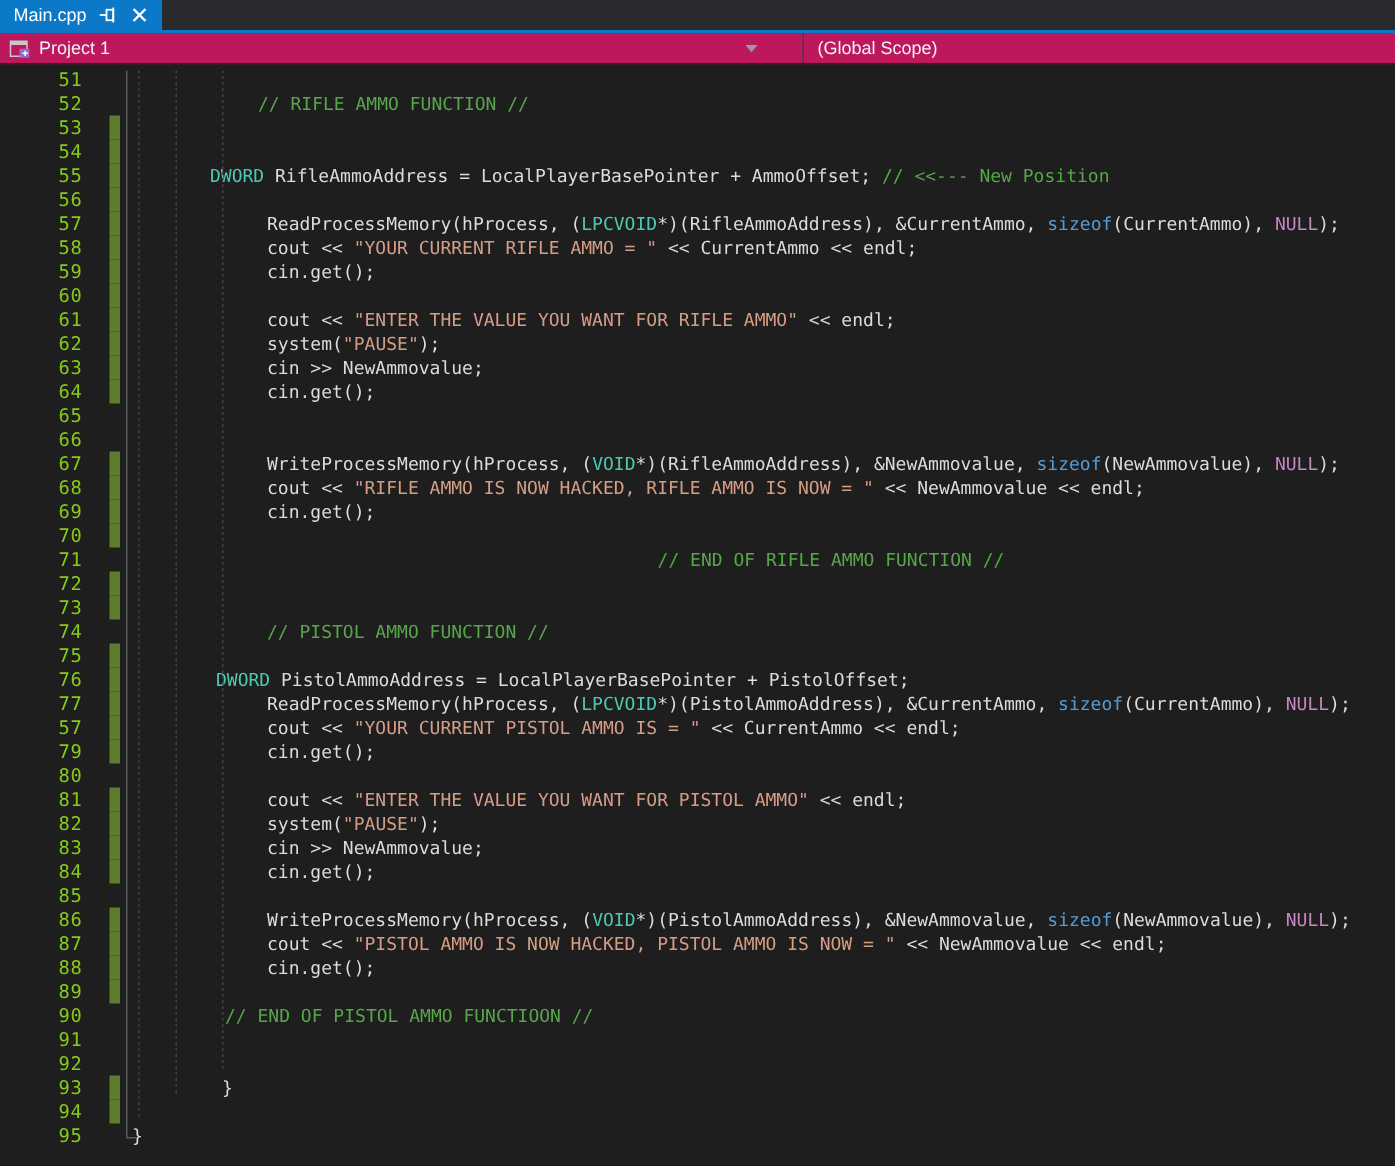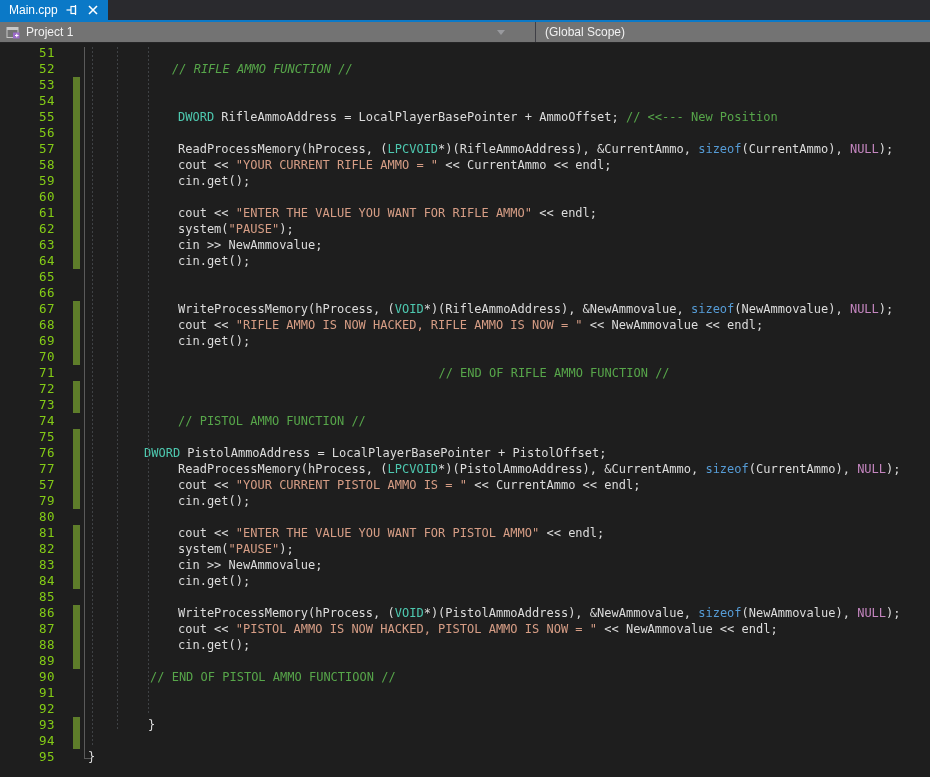--- a/index.html
+++ b/index.html
@@ -10,21 +10,21 @@
   
   .tab-strip { height:20px; background:#2a2a2e; display:flex; align-items:stretch; }
   .tab { display:flex; align-items:center; gap:7px; padding:0 8px 0 9px;
          background:#0b79c7; color:#ffffff; font-size:12px; cursor:default; }
   .tab-label { white-space:nowrap; }
   .tab-icon { display:flex; align-items:center; justify-content:center; width:14px; height:14px; }
   .tab-icon svg { display:block; }
   .accent-underline { height:2px; background:#0b79c7; width:930px; }
 
   
-  .nav-bar { height:21px; background:#737373; border-bottom:1px solid #252526;
+  .nav-bar { height:21px; background:#be185d; border-bottom:1px solid #252526;
              display:flex; align-items:stretch; color:#f1f1f1; font-size:12px;text-align:right; }
   .combo-project { width:536px; display:flex; align-items:center; padding:0 8px 0 6px;
                    border-right:1px solid #3f3f46; }
   .proj-icon { width:14px; height:13px; margin-right:6px; flex:0 0 auto; }
   .combo-label { white-space:nowrap; }
   .combo-spacer { flex:1; }
   .dd-arrow { width:0; height:0; border-left:4px solid transparent; border-right:4px solid transparent;
               border-top:5px solid #999a9e; margin-right:22px; }
   .combo-scope { display:flex; align-items:center; padding-left:9px; }
 
@@ -96,24 +96,24 @@
     </div>
   </div>
 
   <div class="editor">
     <div class="scope-guide"></div>
     <div class="guide guide-d1"></div>
     <div class="guide guide-d2"></div>
     <div class="guide guide-d3"></div>
     <div>
         <div class="row"><div class="lnum">51</div><div class="barcol"></div><div class="codeline" style="padding-left: 4px;"></div></div>
-        <div class="row"><div class="lnum">52</div><div class="barcol"></div><div class="codeline" style="padding-left: 88px; font-style: italic;"><span class="tok-com">// RIFLE AMMO FUNCTION //</span></div></div>
+        <div class="row"><div class="lnum">52</div><div class="barcol"></div><div class="codeline" style="padding-left: 88px;"><span class="tok-com">// RIFLE AMMO FUNCTION //</span></div></div>
         <div class="row"><div class="lnum">53</div><div class="barcol"><div class="chgbar"></div></div><div class="codeline" style="padding-left: 4px;"></div></div>
         <div class="row"><div class="lnum">54</div><div class="barcol"><div class="chgbar"></div></div><div class="codeline" style="padding-left: 4px;"></div></div>
-        <div class="row"><div class="lnum">55</div><div class="barcol"><div class="chgbar"></div></div><div class="codeline" style="padding-left: 94px;"><span class="tok-type">DWORD</span><span class="tok-plain"> RifleAmmoAddress = LocalPlayerBasePointer + AmmoOffset; </span><span class="tok-com">// &lt;&lt;--- New Position</span></div></div>
+        <div class="row"><div class="lnum">55</div><div class="barcol"><div class="chgbar"></div></div><div class="codeline" style="padding-left: 56px;"><span class="tok-type">DWORD</span><span class="tok-plain"> RifleAmmoAddress = LocalPlayerBasePointer + AmmoOffset; </span><span class="tok-com">// &lt;&lt;--- New Position</span></div></div>
         <div class="row"><div class="lnum">56</div><div class="barcol"><div class="chgbar"></div></div><div class="codeline" style="padding-left: 4px;"></div></div>
         <div class="row"><div class="lnum">57</div><div class="barcol"><div class="chgbar"></div></div><div class="codeline" style="padding-left: 94px;"><span class="tok-plain">ReadProcessMemory(hProcess, (</span><span class="tok-type">LPCVOID</span><span class="tok-plain">*)(RifleAmmoAddress), &amp;CurrentAmmo, </span><span class="tok-kw">sizeof</span><span class="tok-plain">(CurrentAmmo), </span><span class="tok-mac">NULL</span><span class="tok-plain">);</span></div></div>
         <div class="row"><div class="lnum">58</div><div class="barcol"><div class="chgbar"></div></div><div class="codeline" style="padding-left: 94px;"><span class="tok-plain">cout &lt;&lt; </span><span class="tok-str">"YOUR CURRENT RIFLE AMMO = "</span><span class="tok-plain"> &lt;&lt; CurrentAmmo &lt;&lt; endl;</span></div></div>
         <div class="row"><div class="lnum">59</div><div class="barcol"><div class="chgbar"></div></div><div class="codeline" style="padding-left: 94px;"><span class="tok-plain">cin.get();</span></div></div>
         <div class="row"><div class="lnum">60</div><div class="barcol"><div class="chgbar"></div></div><div class="codeline" style="padding-left: 4px;"></div></div>
         <div class="row"><div class="lnum">61</div><div class="barcol"><div class="chgbar"></div></div><div class="codeline" style="padding-left: 94px;"><span class="tok-plain">cout &lt;&lt; </span><span class="tok-str">"ENTER THE VALUE YOU WANT FOR RIFLE AMMO"</span><span class="tok-plain"> &lt;&lt; endl;</span></div></div>
         <div class="row"><div class="lnum">62</div><div class="barcol"><div class="chgbar"></div></div><div class="codeline" style="padding-left: 94px;"><span class="tok-plain">system(</span><span class="tok-str">"PAUSE"</span><span class="tok-plain">);</span></div></div>
         <div class="row"><div class="lnum">63</div><div class="barcol"><div class="chgbar"></div></div><div class="codeline" style="padding-left: 94px;"><span class="tok-plain">cin &gt;&gt; NewAmmovalue;</span></div></div>
         <div class="row"><div class="lnum">64</div><div class="barcol"><div class="chgbar"></div></div><div class="codeline" style="padding-left: 94px;"><span class="tok-plain">cin.get();</span></div></div>
         <div class="row"><div class="lnum">65</div><div class="barcol"></div><div class="codeline" style="padding-left: 4px;"></div></div>

